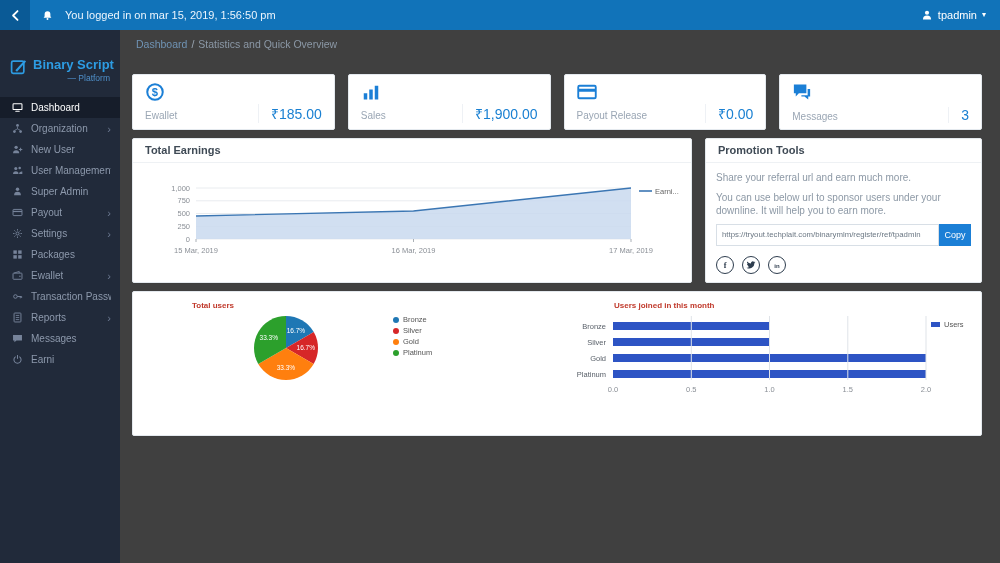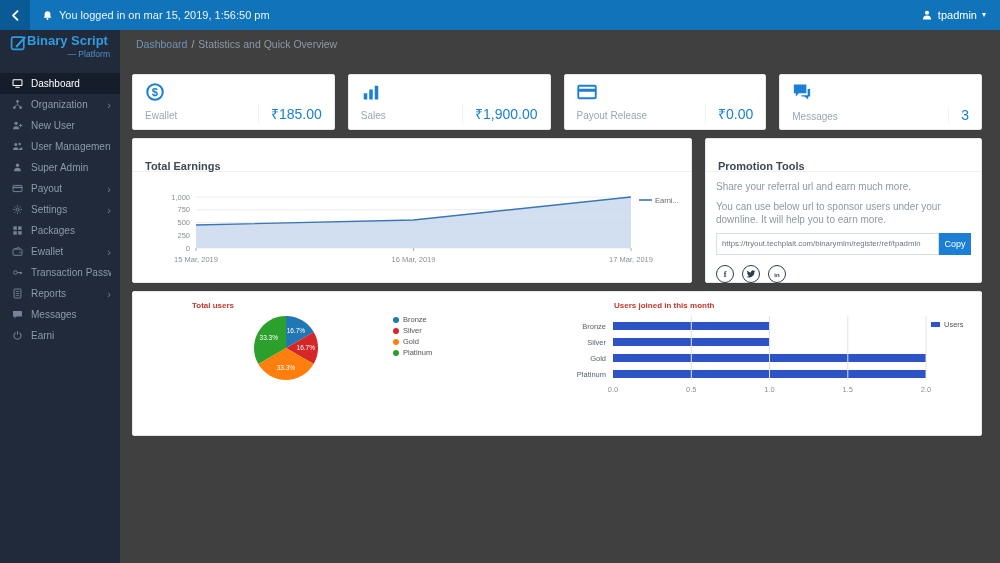--- a/index.html
+++ b/index.html
@@ -7,51 +7,51 @@
     font-family:"Liberation Sans",sans-serif}
   .icn{display:inline-block}
   .icn svg{display:block;width:100%;height:100%}
 
   
   .topbar{position:absolute;top:0;left:0;width:1000px;height:30px;background:#1173b9;
     display:flex;align-items:center;color:#fff;z-index:5}
   .back-btn{width:30px;height:30px;background:#0a5a96;display:flex;align-items:center;
     justify-content:center;cursor:pointer;flex:none}
   .back-btn .icn{width:13px;height:13px;color:#fff}
-  .topbar-msg{display:flex;align-items:center;gap:6px;margin-left:12px;font-size:11px;color:#ecf5fd}
+  .topbar-msg{display:flex;align-items:center;gap:12px;margin-left:12px;font-size:11px;color:#ecf5fd}
   .topbar-msg .icn{width:11px;height:11px;color:#fff}
   .topbar-user{margin-left:auto;margin-right:14px;display:flex;align-items:center;gap:5px;
     font-size:11px;cursor:pointer}
   .topbar-user .icn{width:12px;height:12px;color:#fff}
   .caret{font-size:8px;line-height:8px}
 
   
   .sidebar{position:absolute;top:30px;left:0;width:120px;height:533px;background:#212a3a}
-  .brand{display:flex;padding:4px 10px 8px 10px;align-items:flex-start}
+  .brand{display:flex;gap:6px;padding:28px 10px 8px 10px;align-items:flex-start}
   .brand-mark{width:17px;height:17px;color:#2d9ce3;flex:none}
   .brand-text{flex:1;min-width:0}
   .brand-name{color:#2d9ce3;font-size:13px;font-weight:bold;line-height:14px;white-space:nowrap}
   .brand-sub{color:#4f8fc9;font-size:8.5px;text-align:right;margin-top:1px}
   .menu{margin-top:6px}
   .menu-item{height:21px;display:flex;align-items:center;padding:0 9px 0 12px;
     color:#8d99ac;font-size:10px;cursor:pointer;white-space:nowrap}
   .menu-item .icon{width:11px;height:11px;margin-right:8px;color:#76839a;flex:none}
   .menu-item .chev{margin-left:auto;color:#6b7890;font-size:11px;line-height:10px}
   .menu-item.active{background:#161d2a;color:#fff}
   .menu-item.active .icon{color:#fff}
   .menu-item .label{overflow:hidden}
 
   
   .main{position:absolute;left:120px;top:30px;width:880px;height:533px;background:#404040}
   .breadcrumb{position:absolute;left:16px;top:8px;font-size:10.5px;color:#8b98a6}
   .bc-a{color:#6f93b4;cursor:pointer}
   .bc-sep{margin:0 4px;color:#9aa6b2}
   .card{position:absolute;background:#fff;border:1px solid #e4e9ee;border-radius:2px;
     box-shadow:0 1px 1px rgba(0,0,0,.03)}
-  .card-header{height:24px;line-height:23px;padding:16px 12px;font-size:11px;font-weight:bold;
+  .card-header{height:24px;line-height:23px;padding:0 12px;font-size:11px;font-weight:bold;
     color:#3f4a55;border-bottom:1px solid #eef1f4}
 
   
   .stats-row{position:absolute;left:12px;top:44px;width:850px;height:56px;display:flex;gap:13px}
   .stat-card{flex:1;background:#fff;border:1px solid #e4e9ee;border-radius:2px;position:relative;
     padding:7px 12px;box-shadow:0 1px 1px rgba(0,0,0,.03)}
   .stat-icn{width:20px;height:20px;color:#1b7fd6}
   .stat-foot{position:absolute;left:12px;right:12px;bottom:6px;display:flex;align-items:baseline}
   .stat-label{font-size:10px;color:#9aa6b4}
   .stat-value{margin-left:auto;font-size:14px;color:#1a80d2;padding-left:12px;

